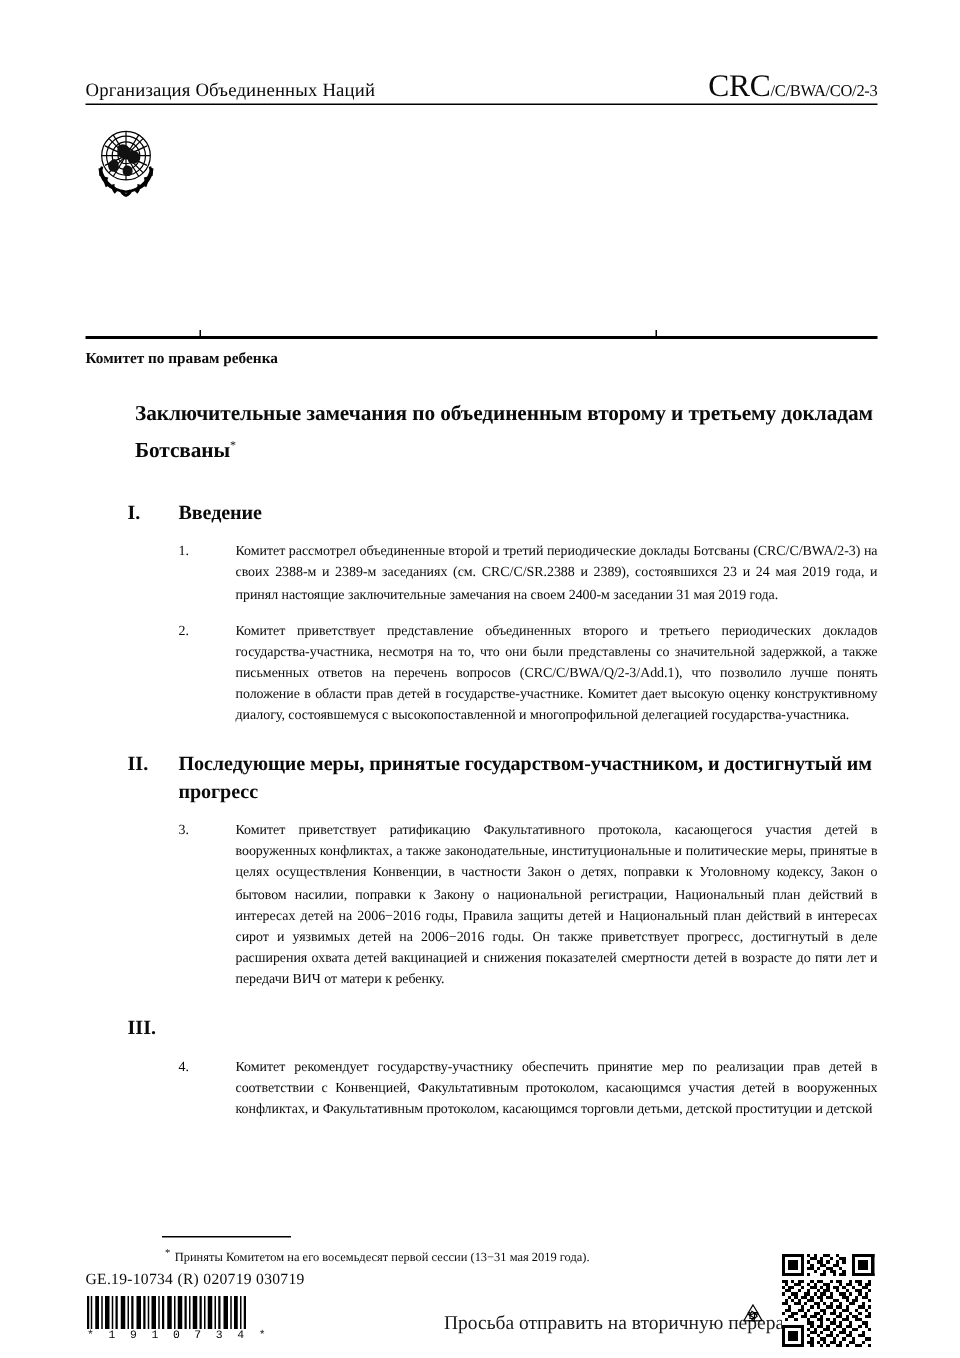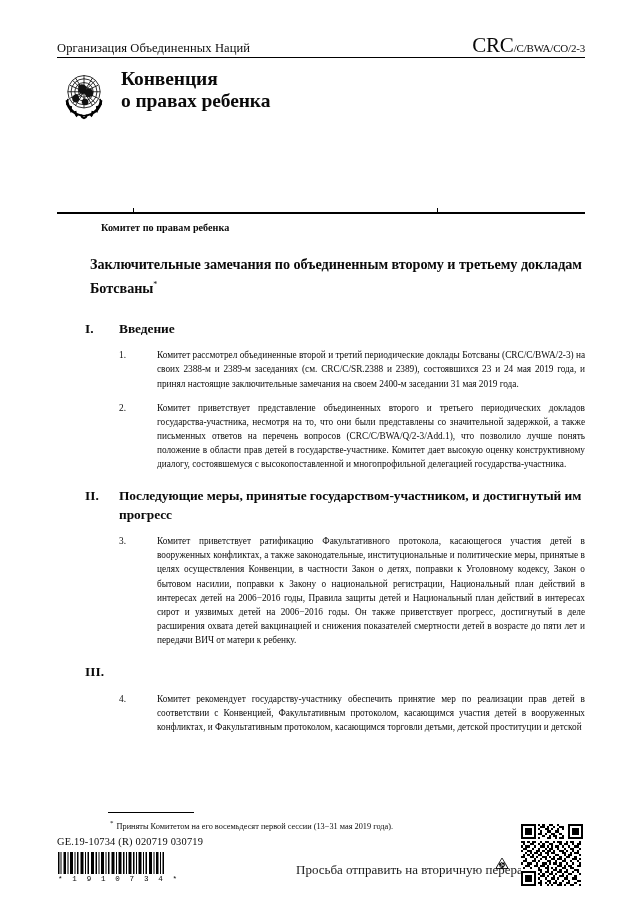--- a/index.html
+++ b/index.html
@@ -10,21 +10,21 @@
   body {
     width: 640px;
     height: 905px;
     position: relative;
     font-family: "Liberation Serif", "DejaVu Serif", serif;
     color: #0a0a0a;
     overflow: hidden;
   }
   .page {
     position: absolute;
-    left: 0; top: 0;
+    left: 0; top: 12px;
     width: 640px;
     height: 749px;
     text-decoration: underline;
   }
 
   
   .masthead {
     position: absolute;
     left: 57px;
     top: 33px;
@@ -115,21 +115,20 @@
     position: absolute;
     left: 57px;
     top: 222px;
     width: 528px;
   }
   .committee {
     font-weight: bold;
     font-size: 10.2px;
     letter-spacing: 0px;
     margin-bottom: 22px;
-    margin-left: 44px;
   }
   .doc-title {
     margin-left: 33px;
     font-weight: bold;
     font-size: 14.2px;
     line-height: 19.5px;
     letter-spacing: -0.05px;
     margin-bottom: 22px;
   }
   .doc-title sup {
@@ -292,24 +291,20 @@
             <path d="M50 88 q16 -1 26 -11 q7 -8 8 -19 l-4 -1 q-2 10 -8 17 q-9 10 -22 11 z"></path>
             <path d="M19 55 q-3 6 -2 12 l4 -1 q-1 -6 1 -10 z"></path>
             <path d="M81 55 q3 6 2 12 l-4 -1 q1 -6 -1 -10 z"></path>
             <path d="M24 68 q-2 7 1 13 l4 -2 q-3 -5 -1 -10 z"></path>
             <path d="M76 68 q2 7 -1 13 l-4 -2 q3 -5 1 -10 z"></path>
             <path d="M32 78 q0 7 4 11 l3 -3 q-4 -4 -3 -9 z"></path>
             <path d="M68 78 q0 7 -4 11 l-3 -3 q4 -4 3 -9 z"></path>
             <path d="M42 85 q2 6 8 8 q6 -2 8 -8 l-4 -1 q-2 4 -4 5 q-2 -1 -4 -5 z"></path>
           </g>
         </svg>
-      </div>
-      <div class="conv-title">
-        <div class="line">Конвенция</div>
-        <div class="line">о правах ребенка</div>
       </div>
     </div>
   </div>
 
   <div class="rule-thick"></div>
   <div class="rule-tick" style="left:133px;"></div>
   <div class="rule-tick" style="left:437px;"></div>
 
   <div class="content">
 

